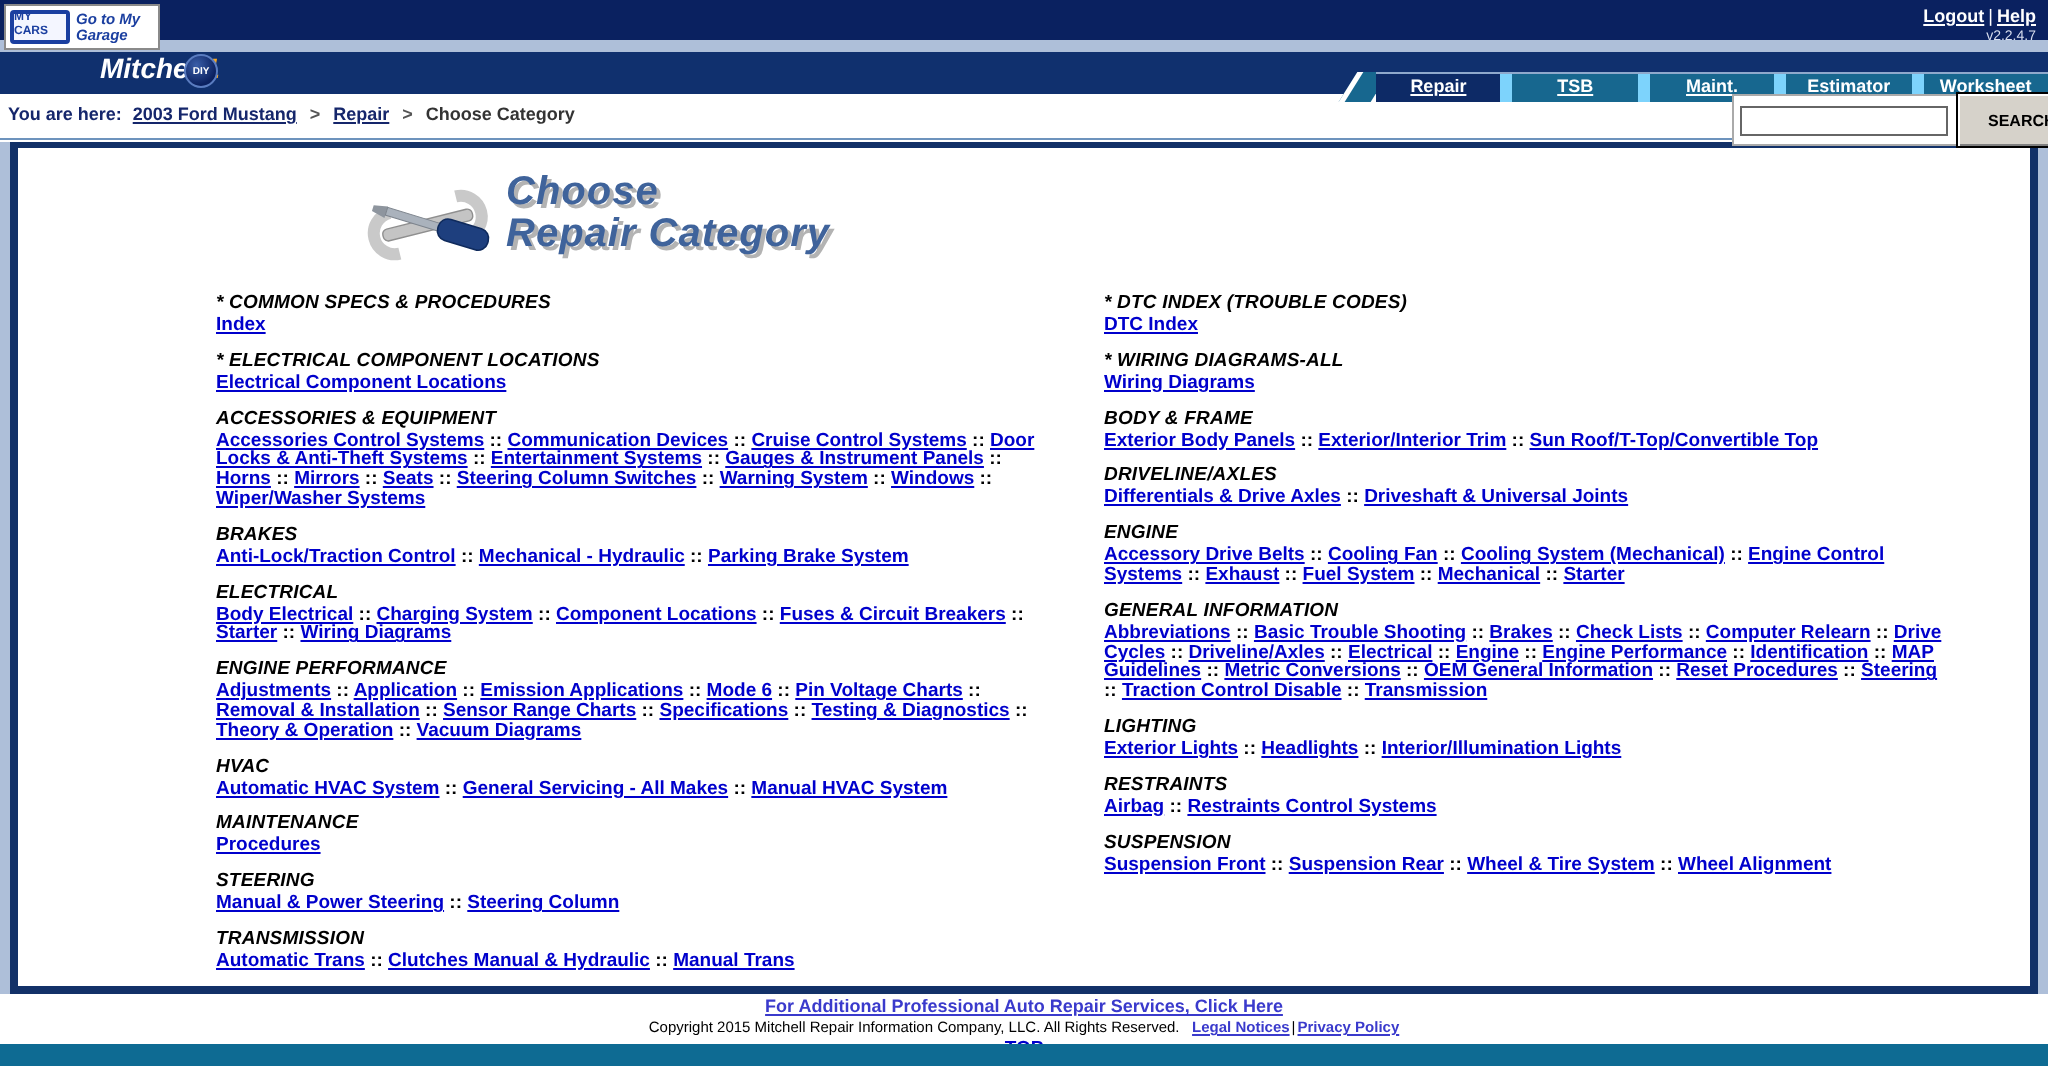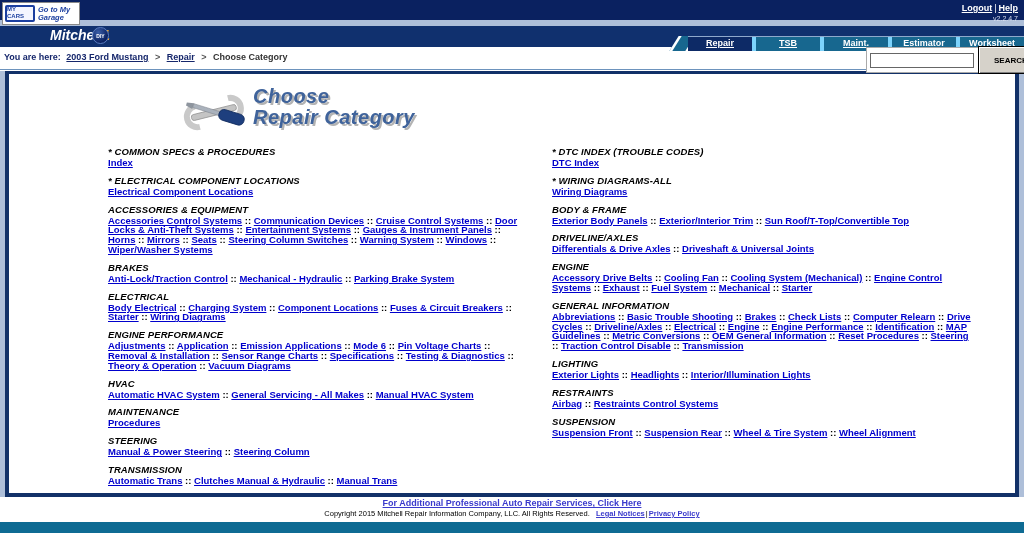--- a/index.html
+++ b/index.html
@@ -30,21 +30,21 @@
   .tagline{font-size:5.5px;color:#cfd6e6;font-style:italic;}
   .tagline .acc{color:#f7a823;font-weight:bold;}
   .logo-badge{position:absolute;left:92px;top:27px;width:17px;height:17px;border-radius:50%;
     background:radial-gradient(circle at 35% 30%,#3a5ea8,#0b2160 70%);border:1px solid #5a7cc0;
     color:#fff;font-size:5px;font-weight:bold;display:flex;align-items:center;justify-content:center;}
 
   
   .tabstrip{position:absolute;top:36px;right:0;width:336px;height:15px;background:#17678f;
     border-top:1px solid #8fa9cc;display:flex;z-index:5;}
   .tab{flex:1;text-align:center;font-size:9px;font-weight:bold;color:#fff;text-decoration:underline;
-    line-height:13px;border-left:4px solid #7dd3fc;}
+    line-height:13px;border-left:6px solid #7dd3fc;}
   .tab:first-child{border-left:none;}
   .tab.active{background:#0d2a66;}
   .tab-slash{position:absolute;top:36px;right:334px;width:16px;height:15px;background:#17678f;
     transform:skewX(-32deg);border-left:3px solid #fff;z-index:4;}
 
   
   .crumbrow{position:absolute;top:47px;left:0;right:0;height:24px;background:#fff;
     padding:5px 0 0 4px;font-size:9px;font-weight:bold;color:#15266b;}
   .crumbrow a{color:#15266b;text-decoration:underline;margin:0 3px;}
   .crumb-sep{color:#555;margin:0 1px;}

